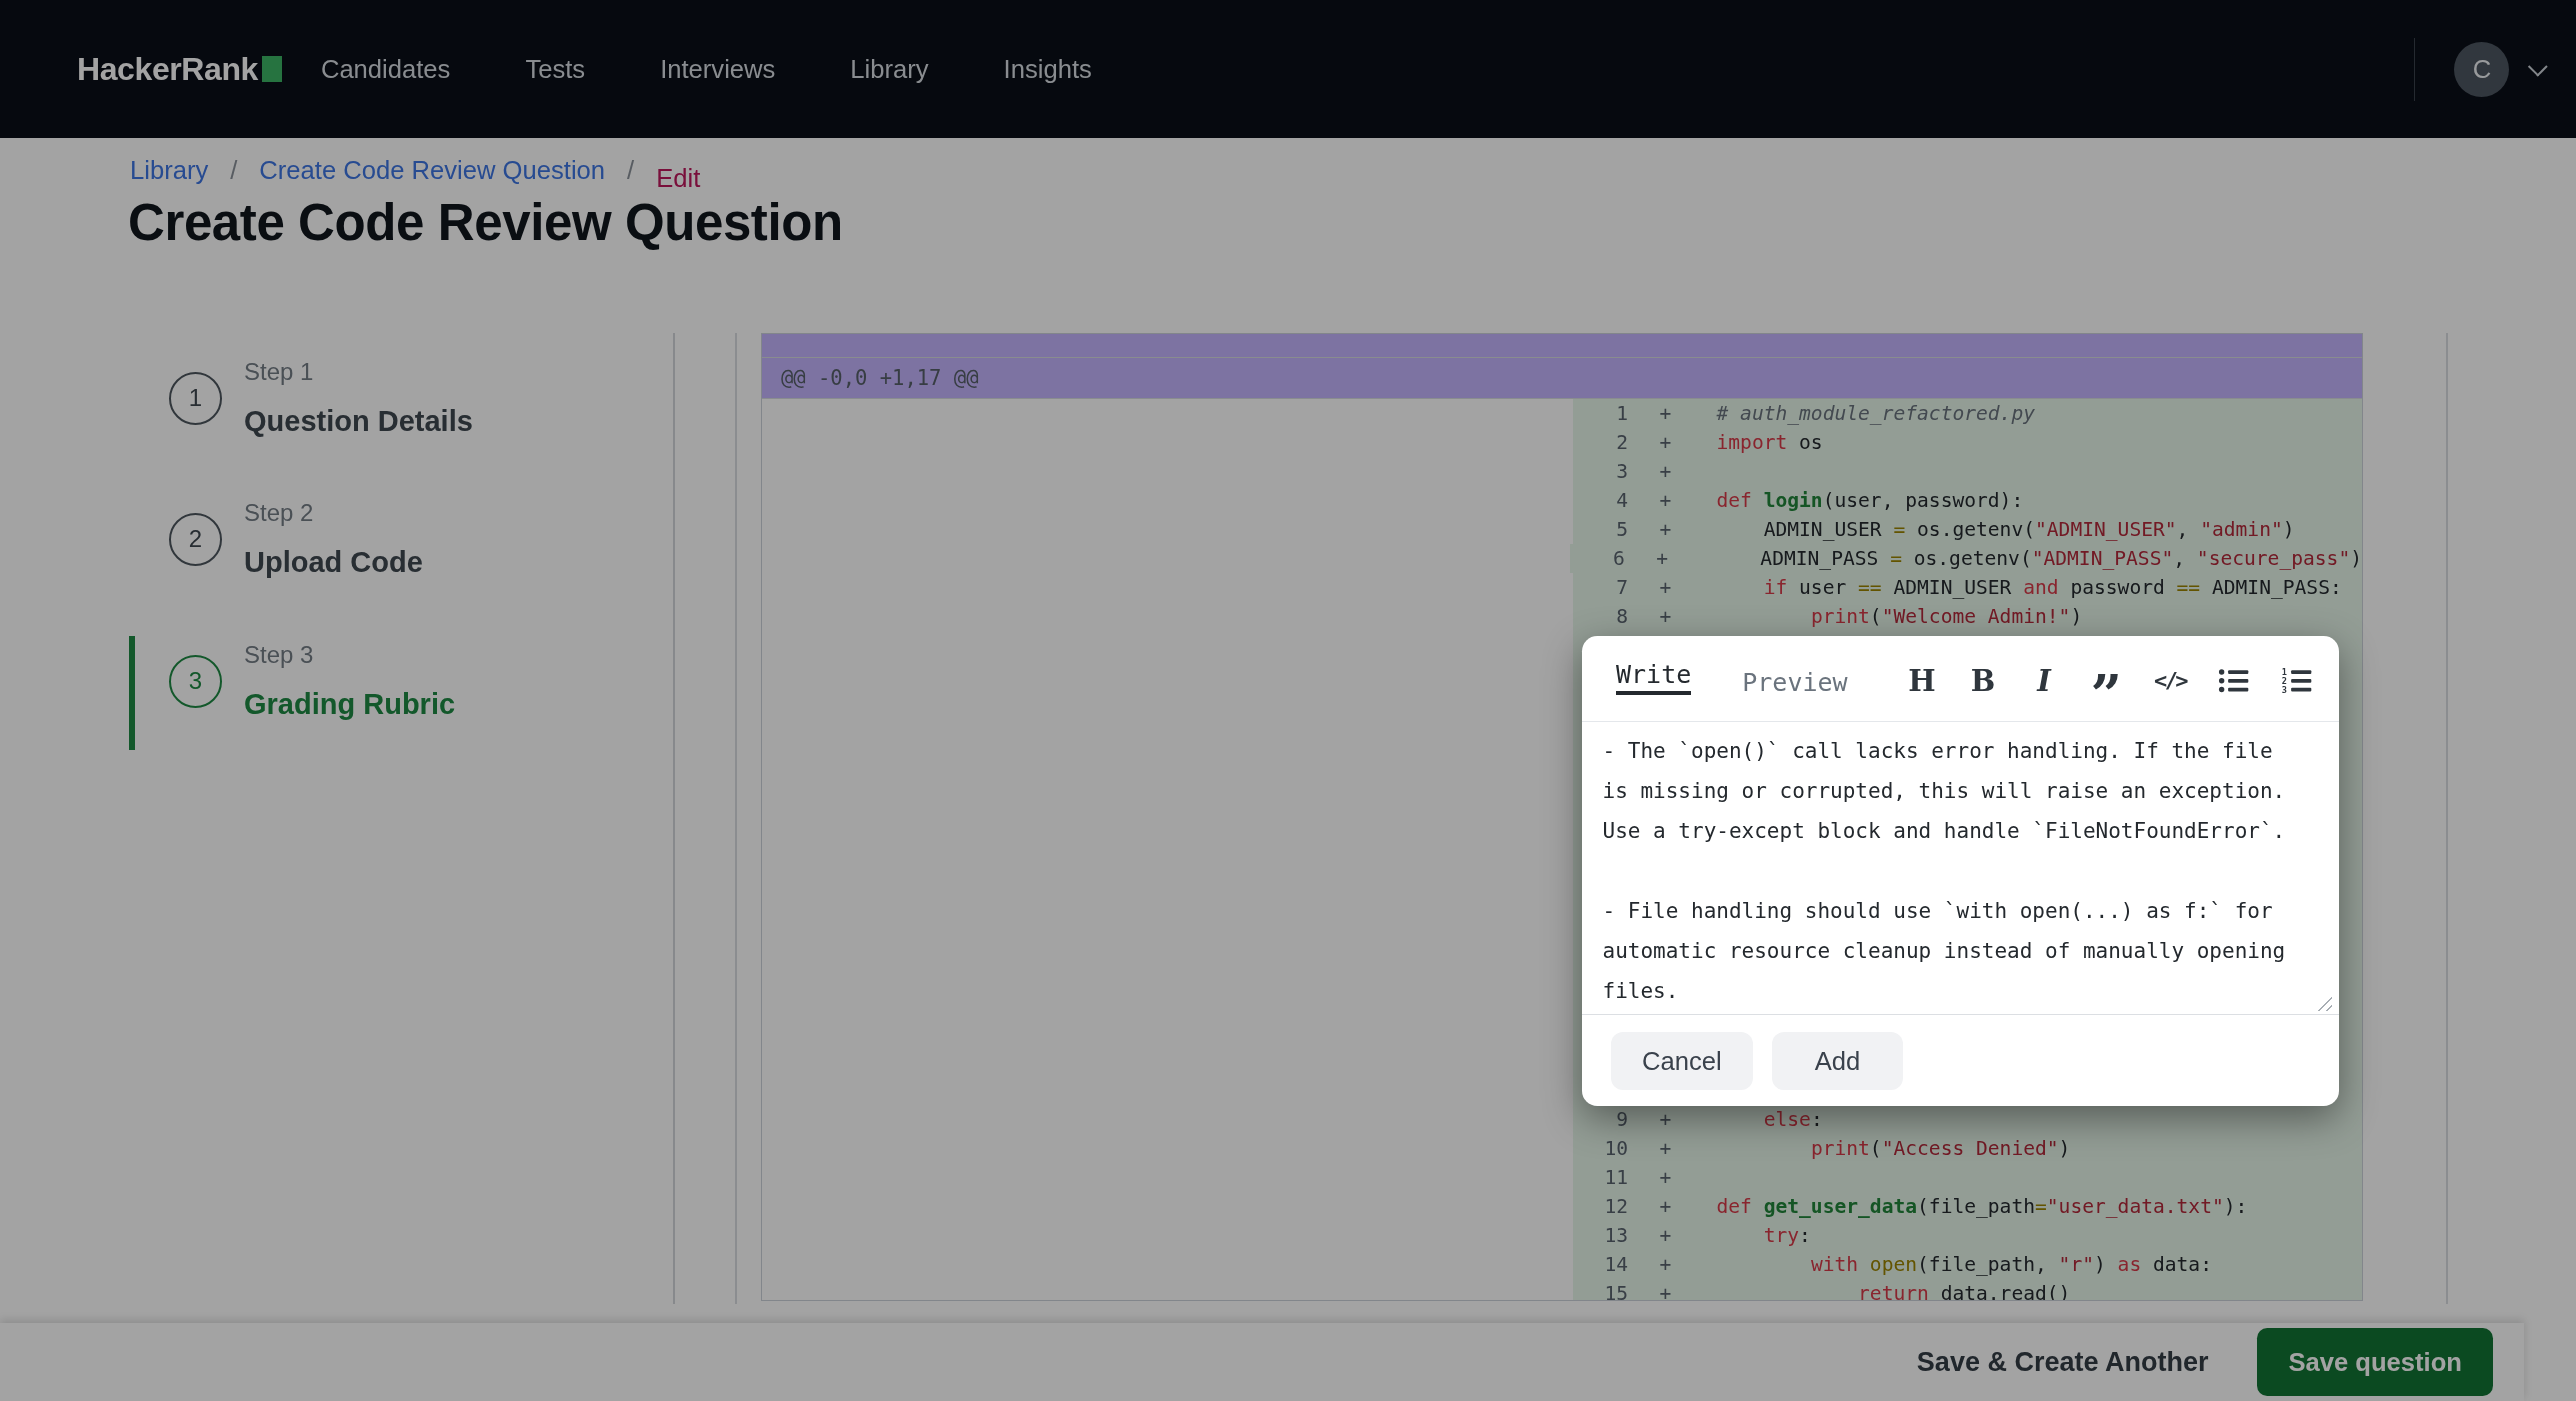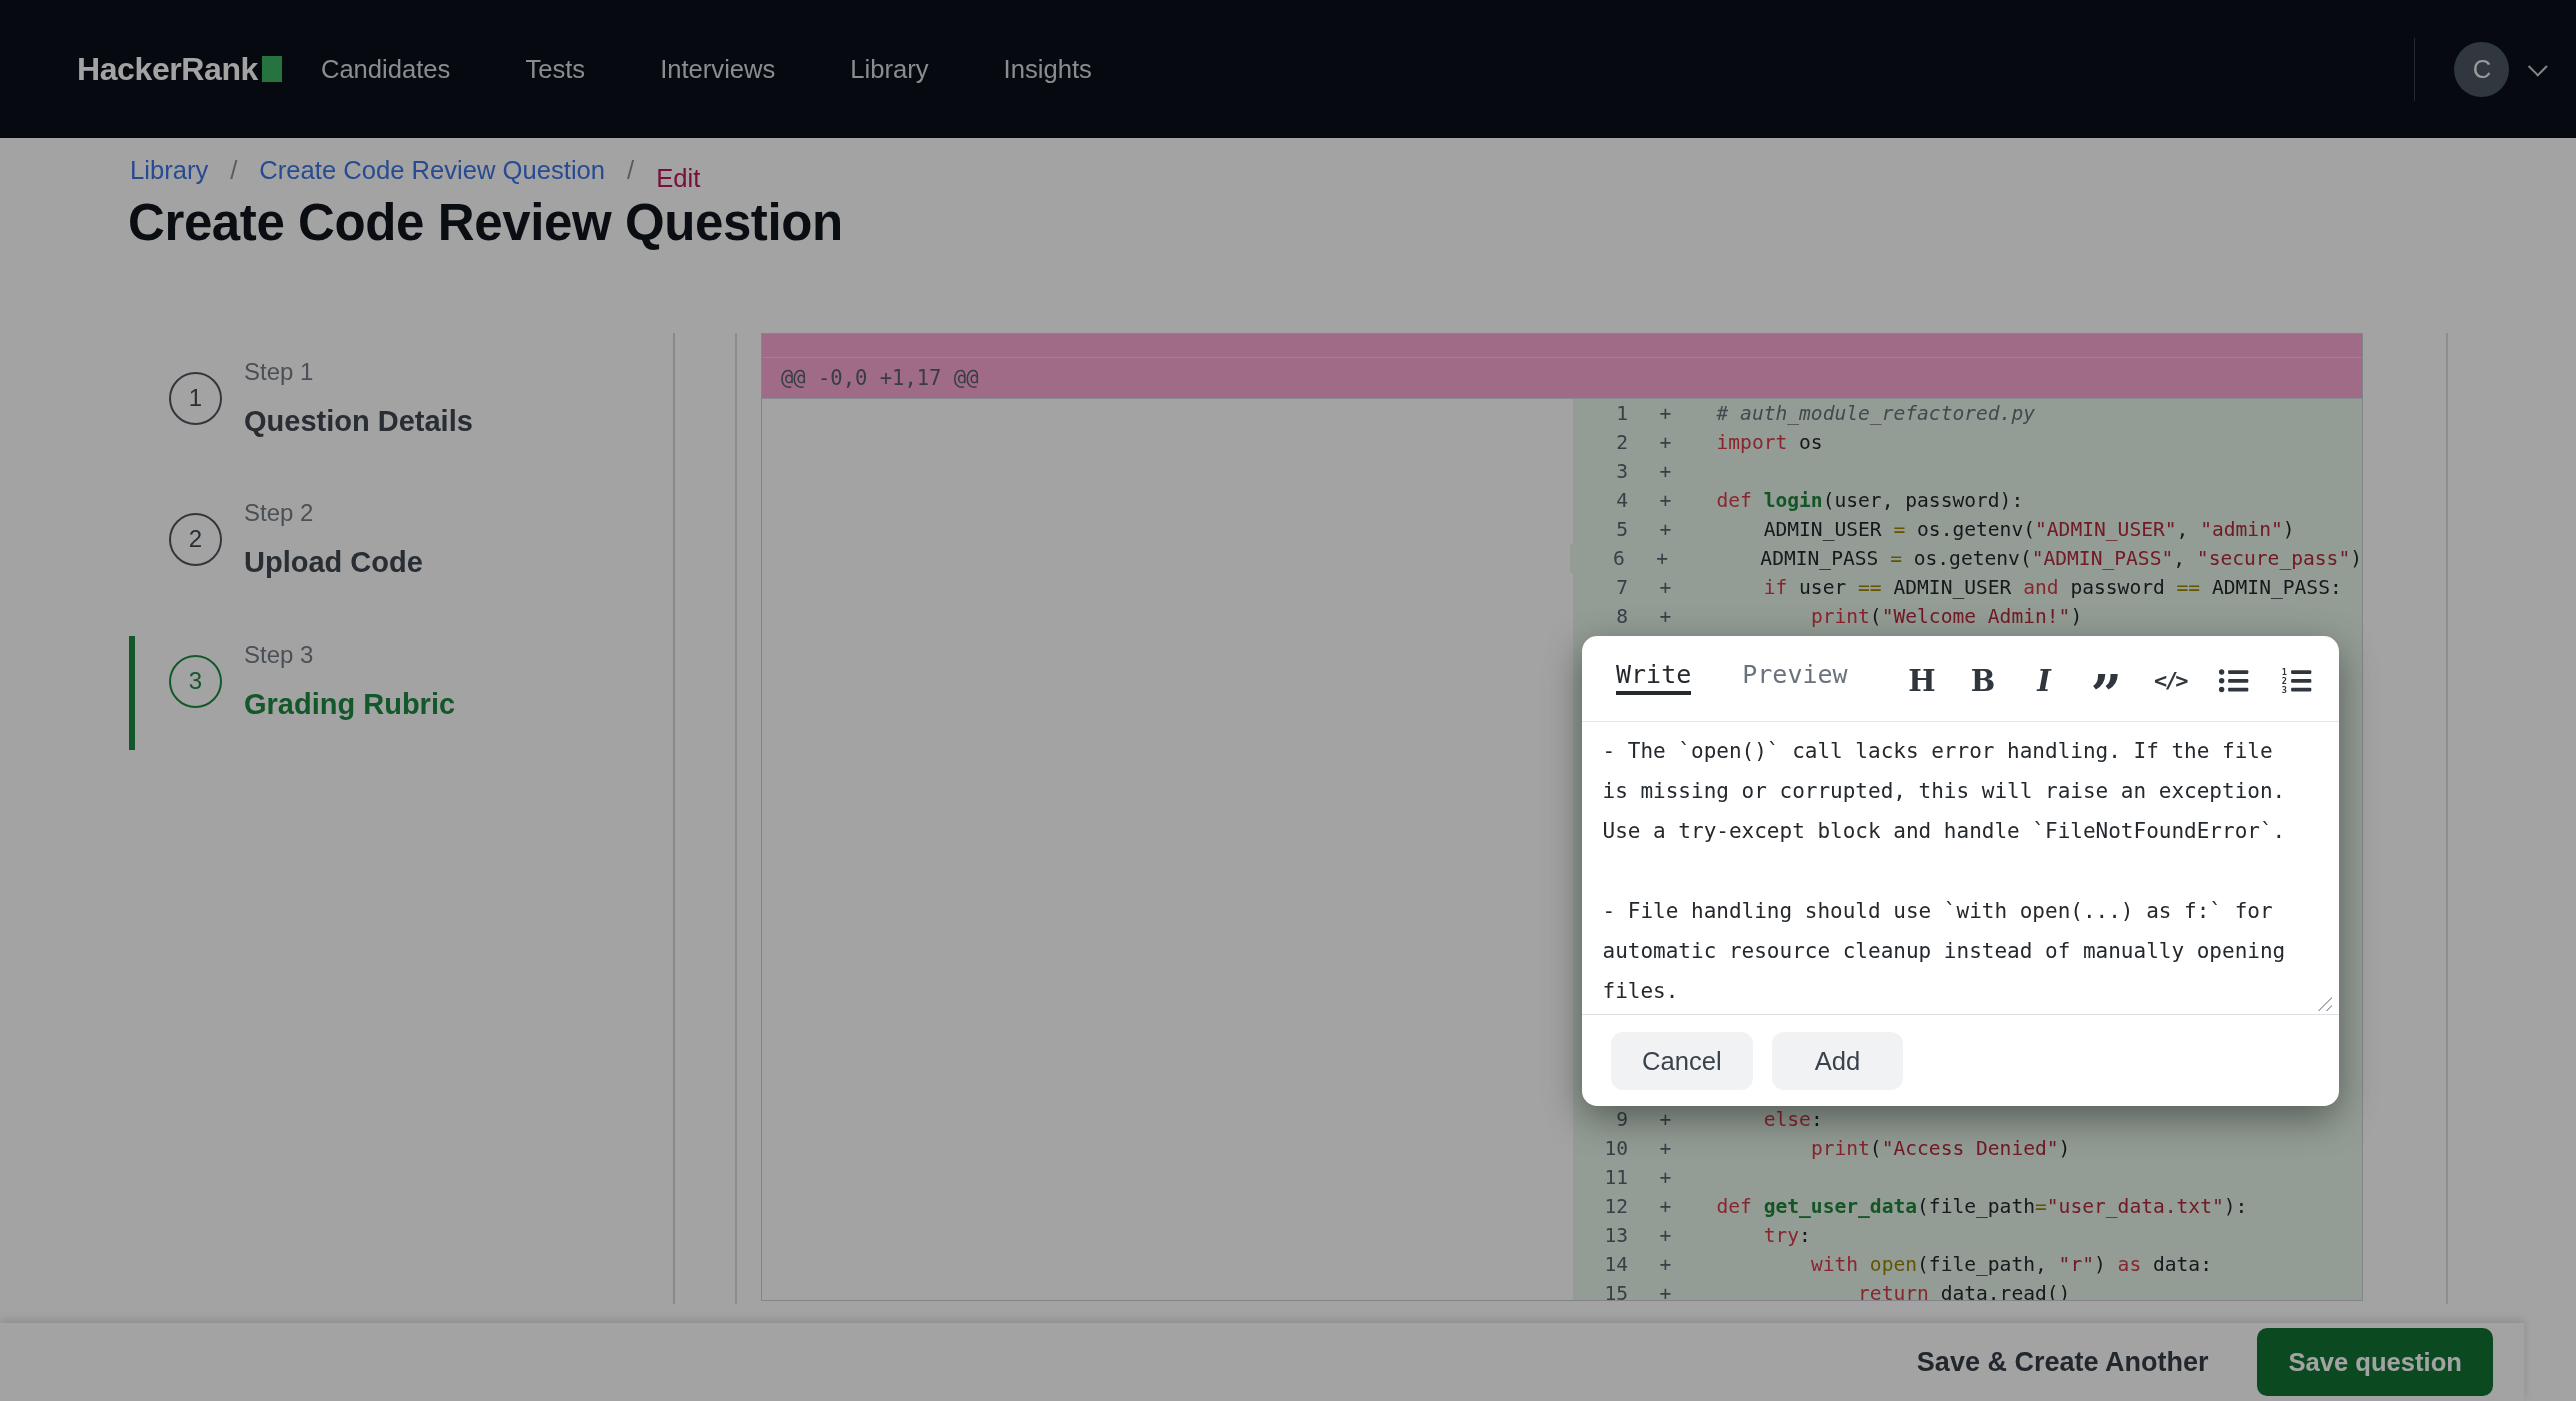--- a/index.html
+++ b/index.html
@@ -49,21 +49,21 @@
     border:2.6px solid #4d565e; color:#3f4850; font-size:24px; display:flex; align-items:center; justify-content:center; }
   .step-texts { margin-left:73px; }
   .step-label { font-size:24px; color:#747d86; }
   .step-title { font-size:29px; font-weight:600; color:#3f4850; margin-top:19px; }
   .step.active::before { content:""; position:absolute; left:-0.9px; top:-5.1px; width:6px; height:114px; background:#1f8a44; }
   .step.active .step-circle { border-color:#1f8a44; color:#1f8a44; }
   .step.active .step-title { color:#1f8a44; }
 
   
   .diff { position:absolute; left:761px; top:222px; width:1602px; height:968px;
-    background:#f9a8d4; border:1.7px solid #ccd2d9; overflow:hidden; }
+    background:#c4b5fd; border:1.7px solid #ccd2d9; overflow:hidden; }
   .diff-strip { height:24px; border-bottom:1.7px solid #d7dbe0; }
   .hunk { height:41px; display:flex; align-items:center; padding-left:19px;
     font-family:"DejaVu Sans Mono", monospace; font-size:20.5px; color:#57606a;
     border-bottom:0.9px solid #d7dbe0; }
   .drow { display:flex; height:29px; }
   .drow-old { width:811px; background:#fff; }
   .drow-new { flex:1; background:#e6f6ea; display:flex; align-items:center;
     font-family:"DejaVu Sans Mono", monospace; font-size:19.6px; }
   .dnum { width:55px; text-align:right; color:#59636e; flex:none; }
   .dplus { width:34px; margin-left:20.5px; text-align:center; color:#59636e; flex:none; }
@@ -79,21 +79,21 @@
   .tok-pl { color:#24292e; }
 
   
   .overlay { position:absolute; inset:0; background:rgba(0,0,0,0.36); z-index:50; }
   .popup { position:absolute; left:1582px; top:636px; width:757px; height:470px; background:#ffffff;
     border-radius:15.3px; box-shadow:0 12px 38px rgba(0,0,0,0.42); z-index:60; overflow:hidden; }
   .popup-header { display:flex; align-items:flex-start; padding:24px 27px 0 34px;
     border-bottom:0.9px solid #e4e7eb; height:86px; }
   .tab { font-family:"DejaVu Sans Mono", monospace; font-size:25px; color:#6a737d;
     padding-bottom:2px; border-bottom:4.3px solid transparent; cursor:pointer; }
-  .tab + .tab { margin-left:51px; }
+  .tab + .tab { margin-left:51px;margin-top:8px; }
   .tab.active { color:#24292e; border-bottom-color:#24292e; }
   .toolbar { margin-left:auto; display:flex; align-items:center; gap:32px; margin-top:1.7px; }
   .ticon { color:#2f363d; cursor:pointer; display:flex; align-items:center; justify-content:center;
     height:38px; min-width:29px; }
   .ic-heading,.ic-bold { font-family:"DejaVu Serif", serif; font-weight:700; font-size:29px; }
   .ic-italic { font-family:"DejaVu Serif", serif; font-style:italic; font-weight:700; font-size:29px; }
   .ic-quote { font-family:"DejaVu Serif", serif; font-weight:700; font-size:55px; line-height:17px;
     position:relative; top:13.6px; }
   .ic-code { font-family:"DejaVu Sans Mono", monospace; font-weight:700; font-size:22px; letter-spacing:-2.6px; }
   .comment-area { display:block; width:100%; height:292px; border:none; outline:none; resize:none;

